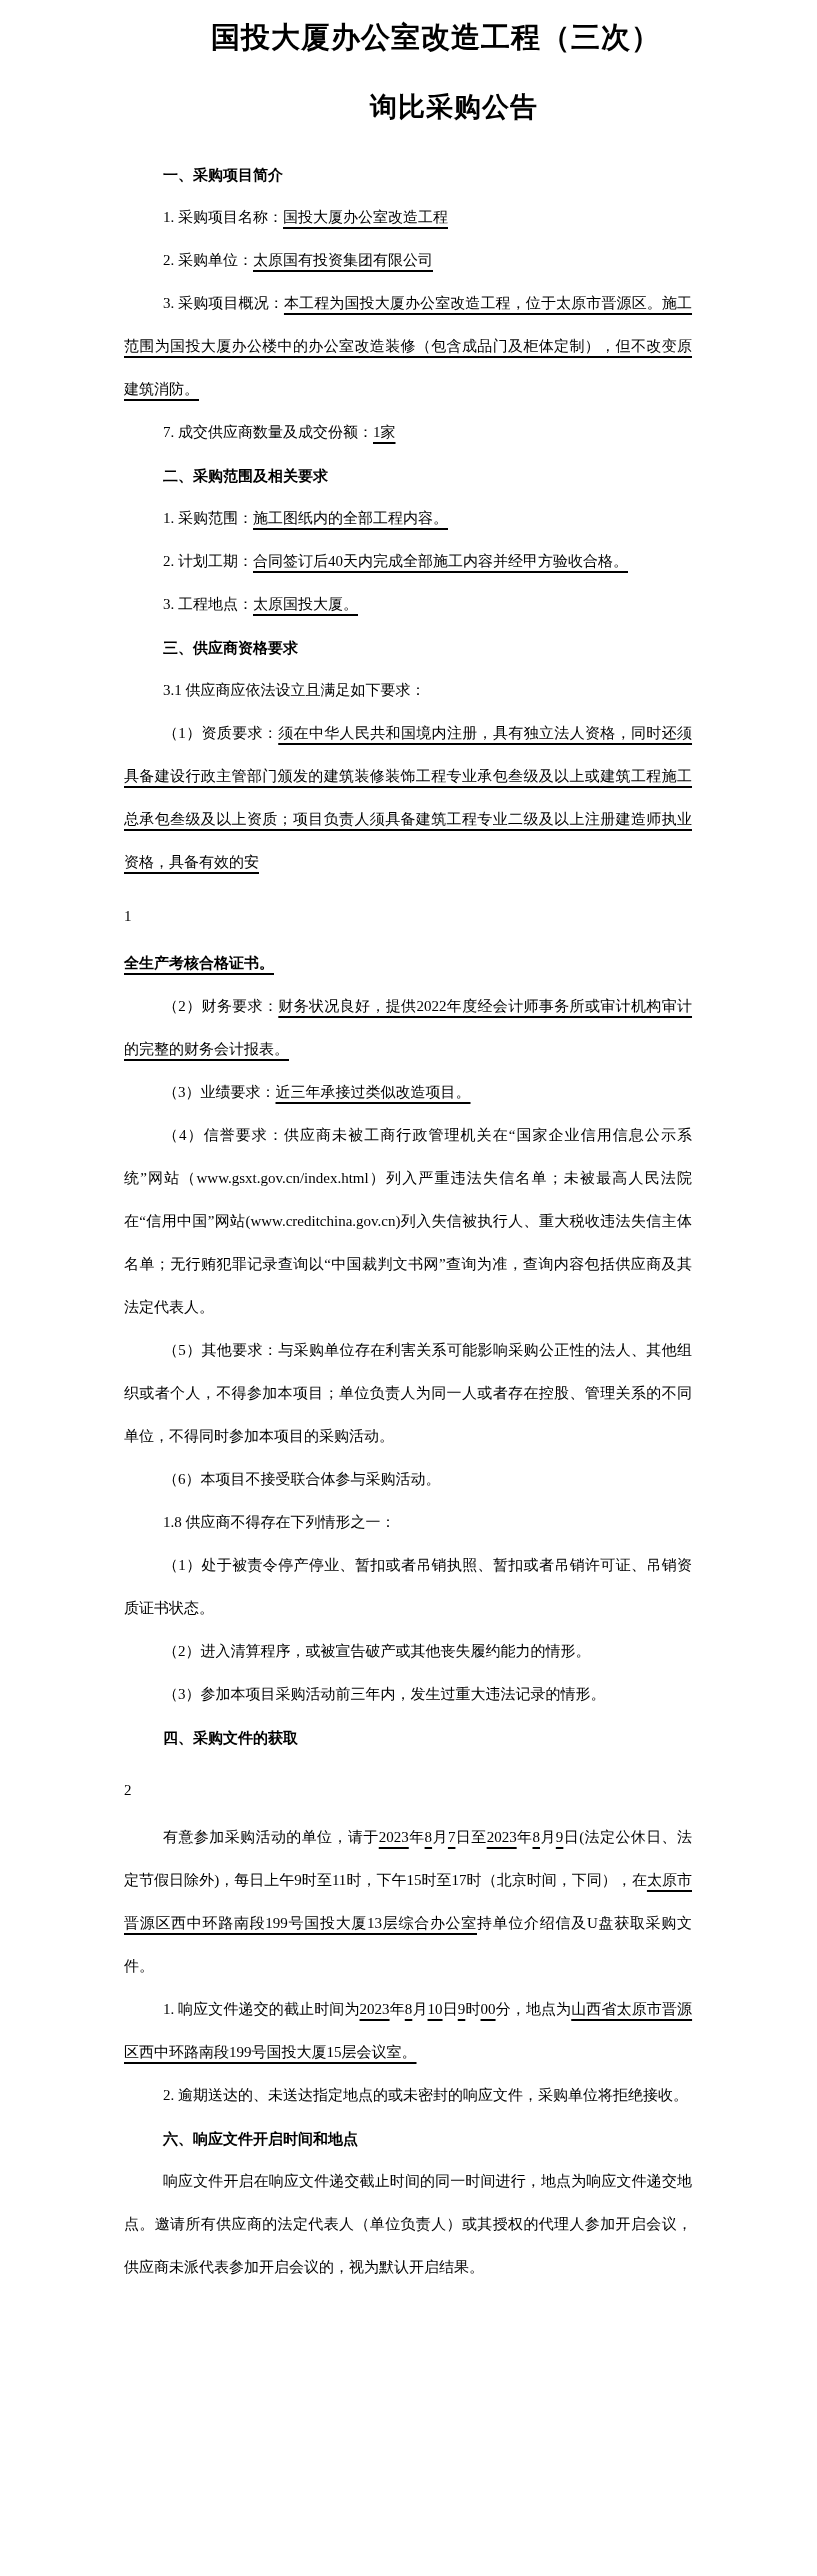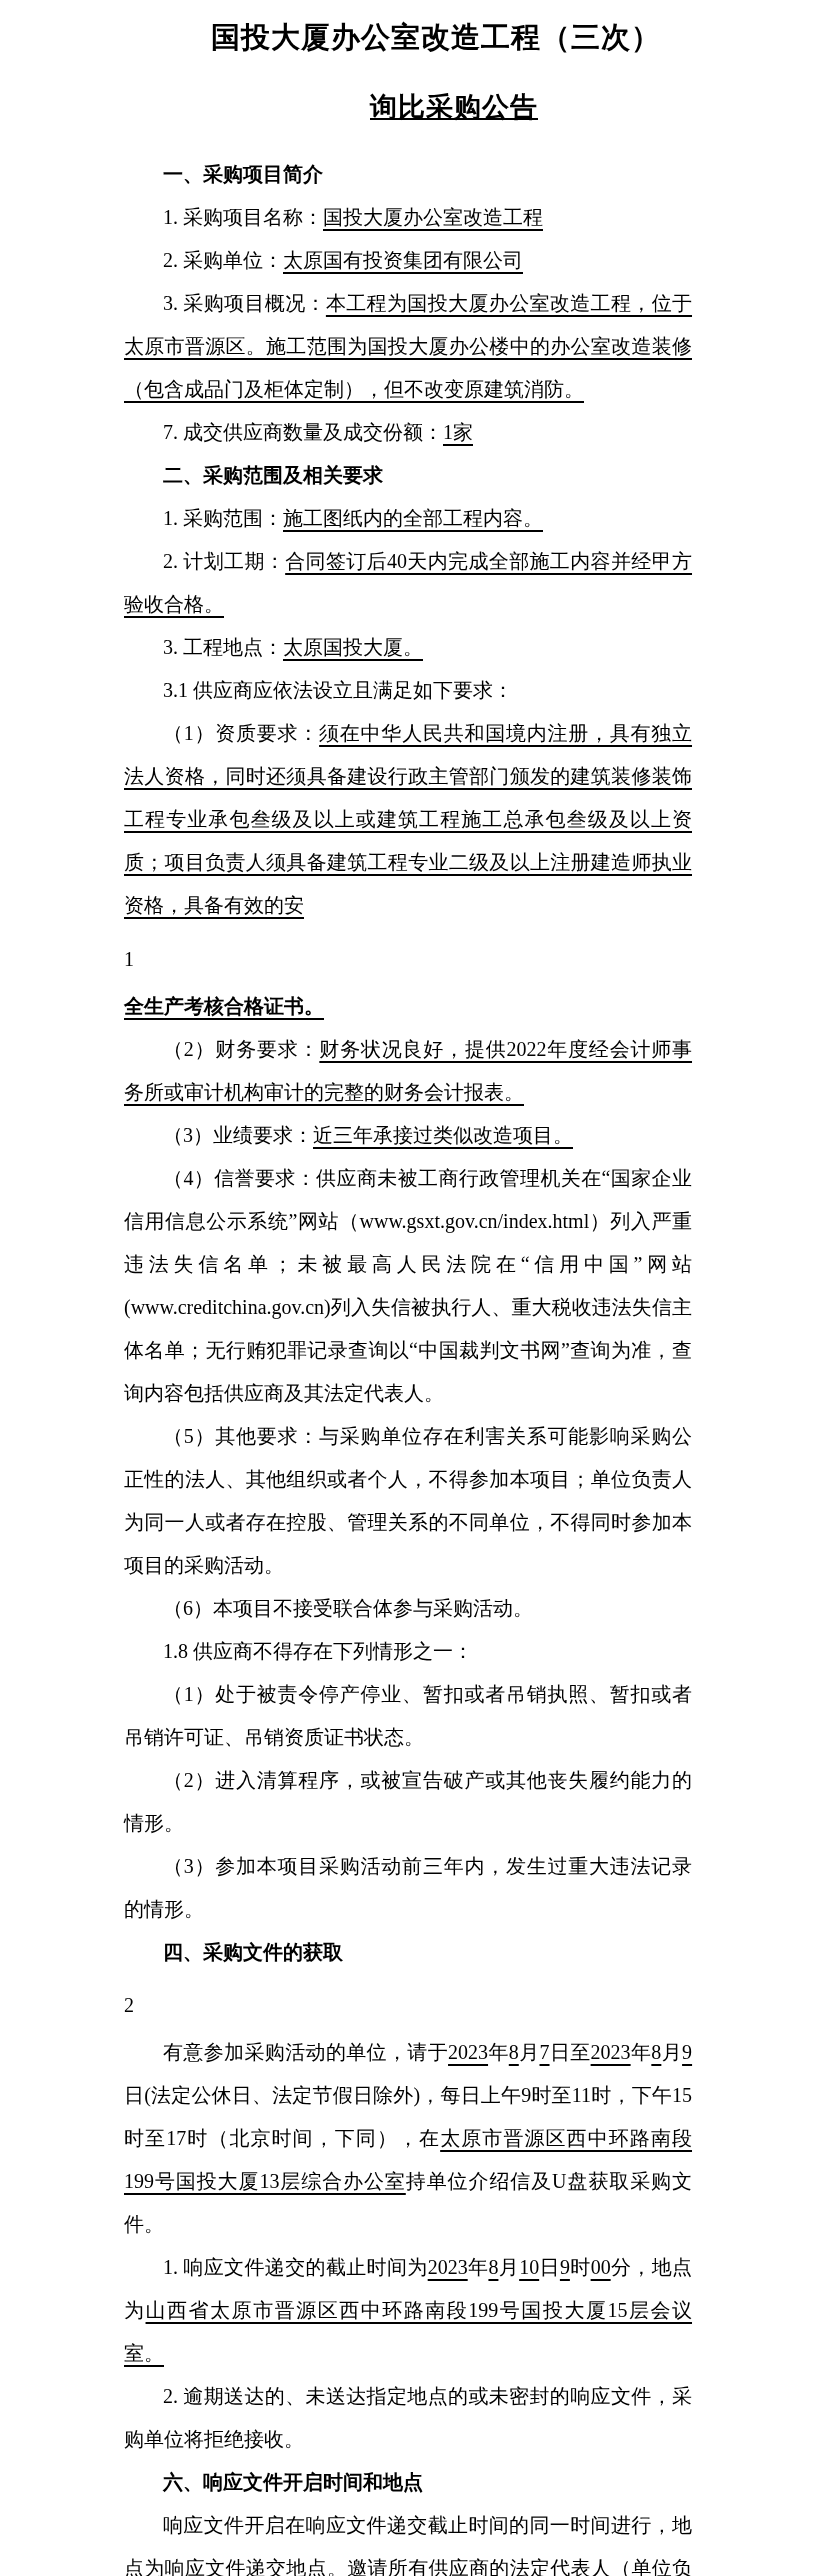--- a/index.html
+++ b/index.html
@@ -29,26 +29,25 @@
   }
   .title2{
     margin:25px 0 0 0;
     position:relative;left:46px;
     text-align:center;
     font-family:"Liberation Sans","DejaVu Sans",sans-serif;
     font-weight:900;
     font-size:27px;
     line-height:35px;
     letter-spacing:1px;
-    text-decoration:underline;
   }
   .doc-body{margin-top:28px;display:block;}
   .doc-body p{
     margin:0;
-    font-size:20px;
+    font-size:15px;
     line-height:43px;
     text-align:justify;
     text-indent:39px;
     word-wrap:break-word;
   }
   p.heading{
     font-family:"Liberation Sans","DejaVu Sans",sans-serif;
     font-weight:700;
   }
   p.cont{text-indent:0;font-weight:bold;}
@@ -87,20 +86,21 @@
 
     <p class="heading">二、采购范围及相关要求</p>
 
     <p class="body"><span>1. 采购范围：</span><span class="u">施工图纸内的全部工程内容。</span></p>
 
     <p class="body"><span>2. 计划工期：</span><span class="u">合同签订后40天内完成全部施工内容并经甲方验收合格。</span></p>
 
     <p class="body"><span>3. 工程地点：</span><span class="u">太原国投大厦。</span></p>
 
 
+    <p class="heading">三、供应商资格要求</p>
 
     <p class="body">3.1 供应商应依法设立且满足如下要求：</p>
 
     <p class="body"><span>（1）资质要求：</span><span class="u">须在中华人民共和国境内注册，具有独立法人资格，同时还须具备建设行政主管部门颁发的建筑装修装饰工程专业承包叁级及以上或建筑工程施工总承包叁级及以上资质；项目负责人须具备建筑工程专业二级及以上注册建造师执业资格，具备有效的安</span></p>
 
     <p class="pagenum">1</p>
 
     <p class="cont"><span class="u">全生产考核合格证书。</span></p>
 
     <p class="body"><span>（2）财务要求：</span><span class="u">财务状况良好，提供2022年度经会计师事务所或审计机构审计的完整的财务会计报表。</span></p>

